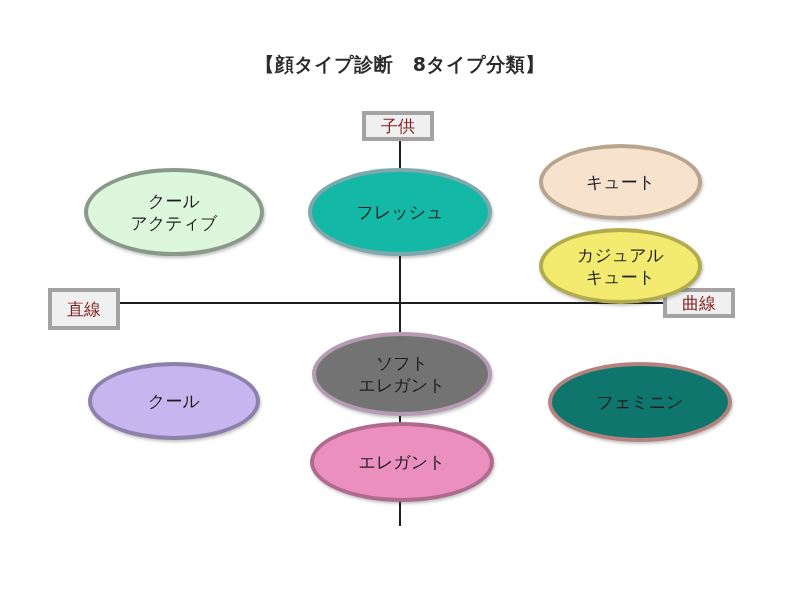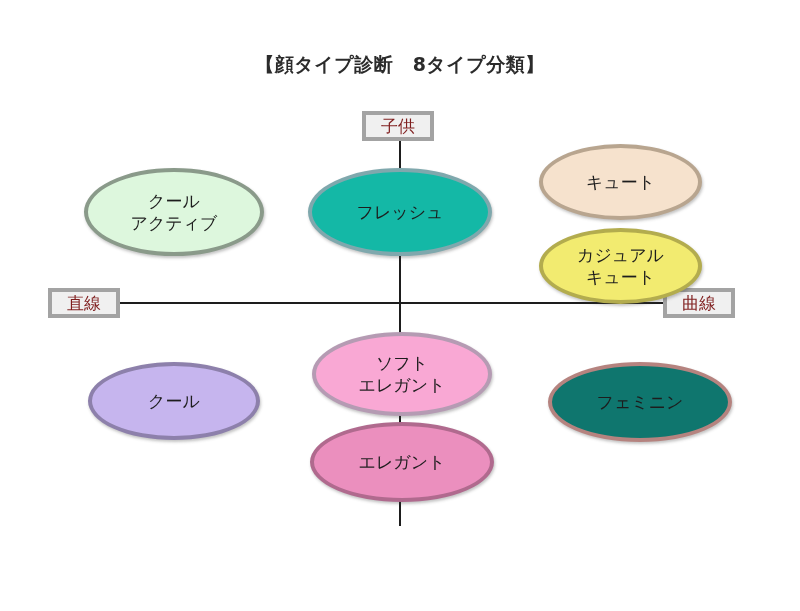--- a/index.html
+++ b/index.html
@@ -53,21 +53,21 @@
     color: #7f1d1d;
     font-size: 17px;
     display: flex;
     align-items: center;
     justify-content: center;
     box-sizing: border-box;
     white-space: nowrap;
   }
   #axis-label-top    { left: 362px; top: 111px; width: 72px; height: 30px; }
   #axis-label-bottom { left: 362px; top: 518px; width: 72px; height: 30px; }
-  #axis-label-left   { left: 48px;  top: 288px; width: 72px; height: 30px; }
+  #axis-label-left   { left: 48px;  top: 288px; width: 72px; height: 42px; }
   #axis-label-right  { left: 663px; top: 288px; width: 72px; height: 30px; }
 
   .node {
     position: absolute;
     border-radius: 50%;
     border: 4px solid #14532d;
     box-sizing: border-box;
     display: flex;
     flex-direction: column;
     align-items: center;
@@ -106,21 +106,21 @@
       <div class="node" style="left: 539px; top: 144px; width: 163px; height: 76px; background: rgb(246, 226, 205); border-color: rgb(184, 165, 143);">
         <span>キュート</span>
       </div>
       <div class="node" style="left: 539px; top: 228px; width: 163px; height: 76px; background: rgb(242, 235, 112); border-color: rgb(179, 172, 78);">
         <span>カジュアル</span>
         <span class="line2">キュート</span>
       </div>
       <div class="node" style="left: 88px; top: 362px; width: 172px; height: 78px; background: rgb(198, 181, 238); border-color: rgb(141, 128, 171);">
         <span>クール</span>
       </div>
-      <div class="node" style="left: 312px; top: 332px; width: 180px; height: 84px; background: #f9a8d4; border-color: rgb(181, 155, 179);">
+      <div class="node" style="left: 312px; top: 332px; width: 180px; height: 84px; background: #737373; border-color: rgb(181, 155, 179);">
         <span>ソフト</span>
         <span class="line2">エレガント</span>
       </div>
       <div class="node" style="left: 310px; top: 422px; width: 184px; height: 80px; background: rgb(235, 143, 190); border-color: rgb(176, 106, 142);">
         <span>エレガント</span>
       </div>
       <div class="node" style="left: 548px; top: 362px; width: 184px; height: 80px; background: #0f766e; border-color: rgb(181, 131, 127);">
         <span>フェミニン</span>
       </div>
     </div>

